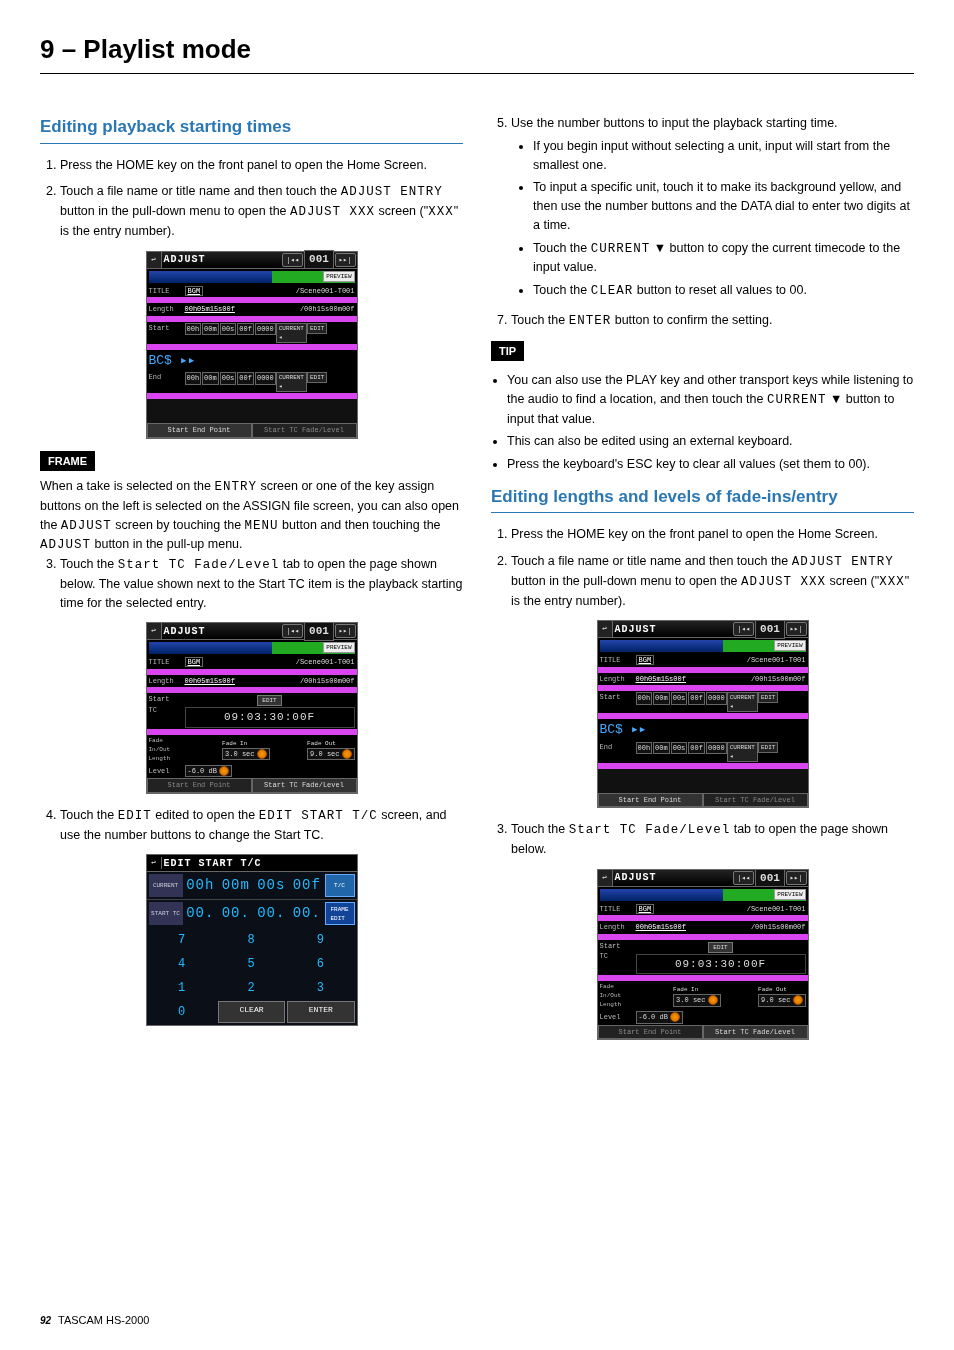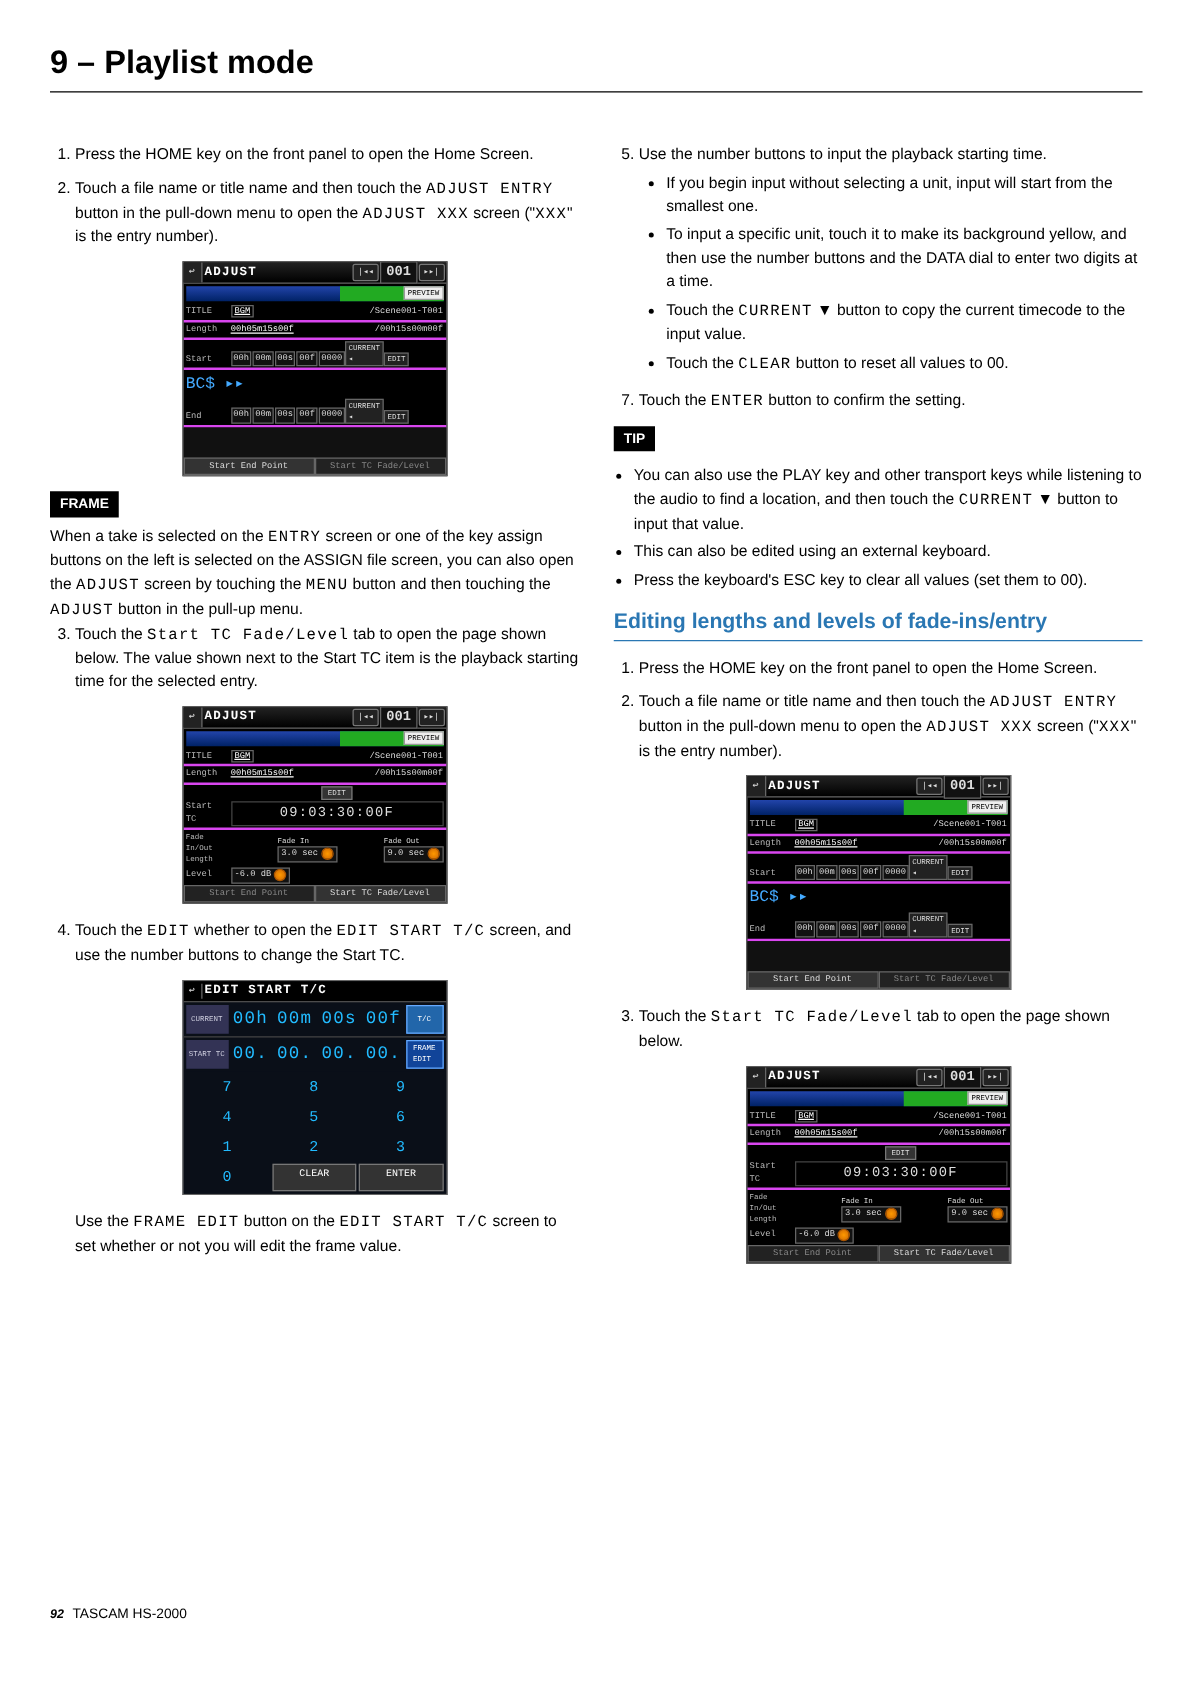--- a/index.html
+++ b/index.html
@@ -125,21 +125,21 @@
   .scr .timeline {
     height: 12px; background: linear-gradient(#24a,#026); position: relative; margin:2px;
   }
   .scr .timeline::after {
     content:""; position:absolute; right:0; top:0; bottom:0; width:40%; background:#2a2;
   }
   .scr .preview {
     position:absolute; right:2px; top:0; background:#eee; color:#000; font-size:6px; padding:0 2px; border:1px solid #999;
   }
   .scr .row {
-    display:flex; align-items:flex-end; padding:1px 2px; border-bottom:2px solid #d946ef;
+    display:flex; align-items:flex-start; padding:1px 2px; border-bottom:6px solid #d946ef;
   }
   .scr .lab {
     width:36px; font-size:7px; color:#bbb;
   }
   .scr .val {
     flex:1; font-size:7px; color:#fff;text-decoration:underline;
   }
   .scr .cells {
     display:flex; gap:1px;
   }
@@ -218,20 +218,21 @@
 </style>
 </head>
 <body>
 
 <div class="chapter-title">9 – Playlist mode</div>
 <hr class="title-rule">
 
 <div class="cols">
 
   <div class="col">
+    <h2 class="section">Editing playback starting times</h2>
 
     <ol class="steps">
       <li>
         <span>Press the HOME key on the front panel to open the Home Screen.</span>
       </li>
       <li>
         <span>Touch a file name or title name and then touch the </span><span class="mono">ADJUST ENTRY</span><span> button in the pull-down menu to open the </span><span class="mono">ADJUST XXX</span><span> screen ("</span><span class="mono">XXX</span><span>" is the entry number).</span>
       </li>
     </ol>
 
@@ -362,21 +363,21 @@
       </div>
       <div class="tabs">
         <div class="tab active">Start End Point</div>
         <div class="tab">Start TC
 Fade/Level</div>
       </div>
     </div>
 
     <ol class="steps" start="4">
       <li>
-        <span>Touch the </span><span class="mono">EDIT</span><span> whether to open the </span><span class="mono">EDIT START T/C</span><span> screen, and use the number buttons to change the Start TC.</span>
+        <span>Touch the </span><span class="mono">EDIT</span><span> edited to open the </span><span class="mono">EDIT START T/C</span><span> screen, and use the number buttons to change the Start TC.</span>
       </li>
     </ol>
 
     
     <div class="scr2">
       <div class="hdr">
         <div class="back" style="width:14px;text-align:center;border-right:1px solid #666">↩</div>
         <div class="t">EDIT START T/C</div>
       </div>
       <div class="seg7row">
@@ -405,23 +406,20 @@
         <div class="key">6</div>
         <div class="key">1</div>
         <div class="key">2</div>
         <div class="key">3</div>
         <div class="key">0</div>
         <div class="kbtn">CLEAR</div>
         <div class="kbtn">ENTER</div>
       </div>
     </div>
 
-    <div class="indent">
-      <span>Use the </span><span class="mono">FRAME EDIT</span><span> button on the </span><span class="mono">EDIT START T/C</span><span> screen to set whether or not you will edit the frame value.</span>
-    </div>
   </div>
 
   <div class="col">
     <ol class="steps" start="5">
       <li>
         <span>Use the number buttons to input the playback starting time.</span>
         <ul class="bullets">
           <li>If you begin input without selecting a unit, input will start from the smallest one.</li>
           <li>To input a specific unit, touch it to make its background yellow, and then use the number buttons and the DATA dial to enter two digits at a time.</li>
           <li><span>Touch the </span><span class="mono">CURRENT</span><span> ▼ button to copy the current timecode to the input value.</span></li>

